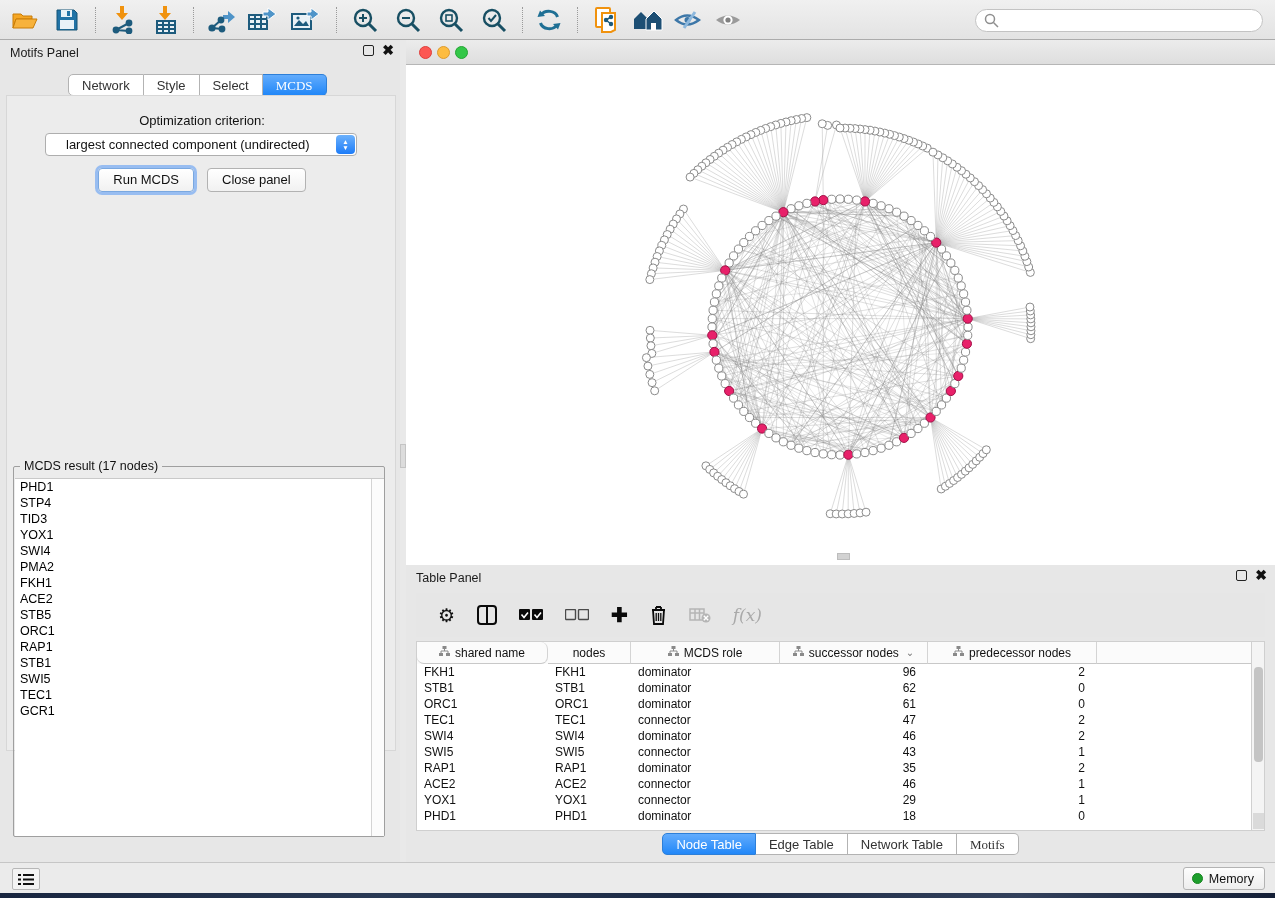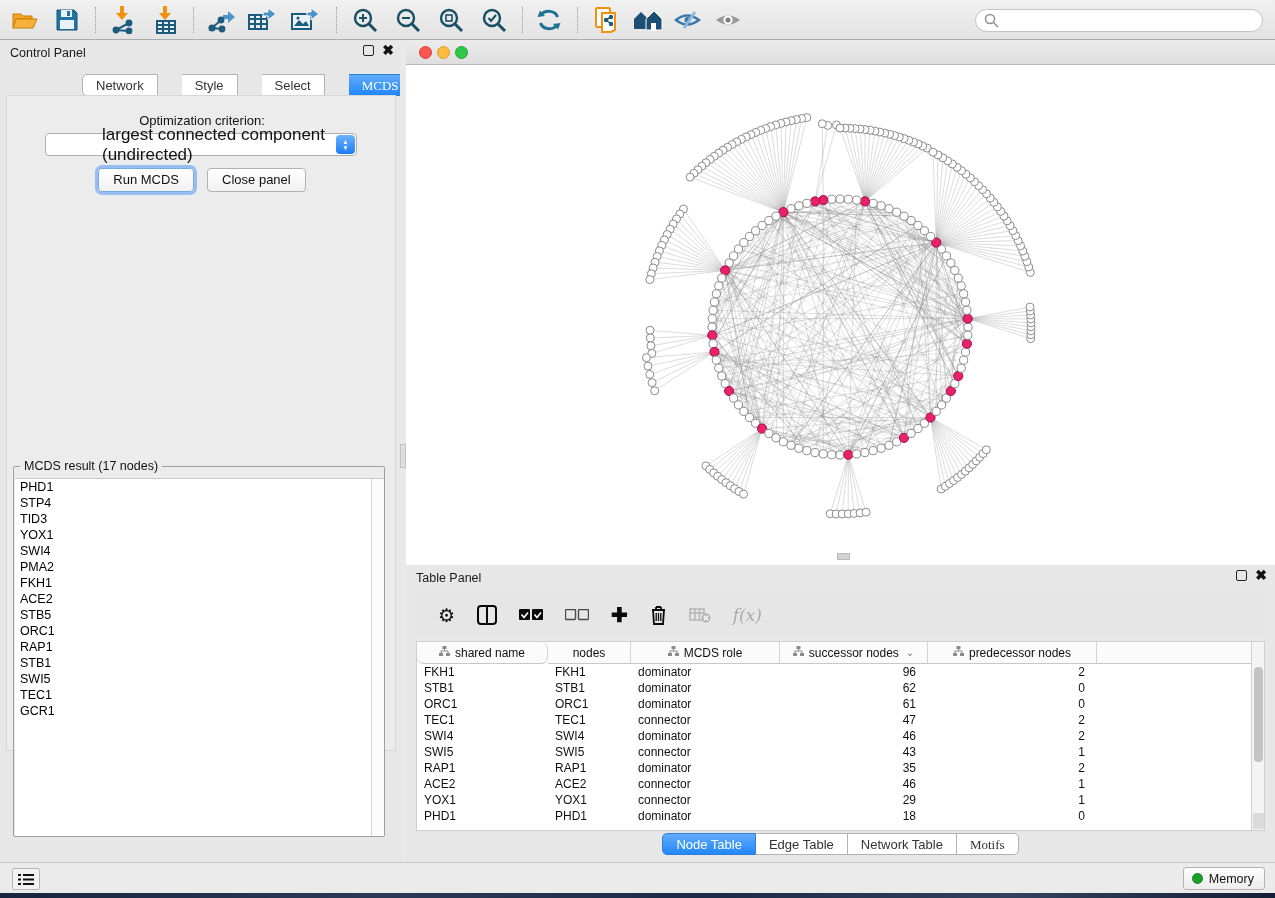--- a/index.html
+++ b/index.html
@@ -20,21 +20,21 @@
   .float-btn { width:11px; height:11px; border:1.6px solid #222; border-radius:2px; }
   .close-btn { font-size:14px; font-weight:bold; color:#111; line-height:11px; }
   .cp-inner { position:absolute; left:6px; top:55px; width:390px; height:656px; background:#ececec; border:1px solid #d7d7d7; }
   .segbar { position:absolute; display:flex; }
   .seg { height:22px; line-height:21px; padding:0 13px; background:#fff; border:1px solid #b3b3b3; border-left:none; font-size:13px; color:#333; text-align:center; }
   .seg:first-child { border-left:1px solid #b3b3b3; border-radius:5px 0 0 5px; }
   .seg:last-child { border-radius:0 5px 5px 0;font-family:Liberation Serif, serif; }
   .seg.active { background:linear-gradient(#62acfd,#2187f8); border-color:#2d7fd8; color:#fff; }
   .opt-label { position:absolute; left:0; top:72px; width:402px; text-align:center; font-size:13px; color:#111; }
   .dropdown { position:absolute; left:44px; top:92px; width:312px; height:23px; background:#fff; border:1px solid #aeaeae; border-radius:4px; display:flex; align-items:center; }
-  .dropdown .dd-text { flex:1; padding-left:8px; font-size:17px;margin-left:48px; }
+  .dropdown .dd-text { flex:1; padding-left:20px; font-size:13px; }
   .dd-stepper { width:19px; height:19px; margin-right:1px; border-radius:4px; background:linear-gradient(#6cb1fc,#1d7cf8); display:flex; flex-direction:column; align-items:center; justify-content:center; gap:1px; }
   .dd-stepper span { color:#fff; font-size:6.5px; line-height:5px; }
   .btnrow { position:absolute; left:0; top:127px; width:402px; display:flex; justify-content:center; gap:13px; }
   .pbtn { height:24px; padding:0 14px; background:linear-gradient(#ffffff,#f1f1f1); border:1px solid #b2b2b2; border-radius:4px; font-size:13px; color:#111; line-height:22px; }
   .pbtn.focused { box-shadow:0 0 0 3px rgba(107,164,245,.65); border-color:#7aa8e0; }
 
   .fieldset { position:absolute; left:12px; top:426px; width:372px; height:371px; border:1px solid #9f9f9f; border-radius:2px; }
   .fieldset .legend { position:absolute; left:6px; top:-8px; background:#ececec; padding:0 4px; font-size:12.5px; color:#111; }
   .mcds-list { position:absolute; left:1px; top:11px; width:369px; height:358px; background:#fff; border-top:1px solid #c9c9c9; overflow:hidden; }
   .mcds-scroll { position:absolute; right:0; top:0; width:13px; height:100%; background:#fcfcfc; border-left:1px solid #d4d4d4; }
@@ -215,27 +215,27 @@
   <div class="searchbox">
     <svg width="15" height="15" viewBox="0 0 15 15">
         <circle cx="6" cy="6" r="4.5" fill="none" stroke="#8f8f8f" stroke-width="1.5"></circle>
         <path d="M9.5 9.5 L14 14" stroke="#8f8f8f" stroke-width="1.5"></path>
       </svg>
   </div>
 </div>
 
 <div class="cpanel">
   <div class="panel-head">
-    <span class="panel-title">Control Panel</span>
+    <span class="panel-title">Motifs Panel</span>
     <span class="winbtns">
       <span class="float-btn"></span>
       <span class="close-btn">✖</span>
     </span>
   </div>
-  <div class="segbar" style="left:82px; top:34px;gap:24px;" id="cp-tabs">
+  <div class="segbar" style="left:68px; top:34px;" id="cp-tabs">
       <div class="seg">Network</div>
       <div class="seg">Style</div>
       <div class="seg">Select</div>
       <div class="seg active">MCDS</div>
     </div>
   <div class="cp-inner">
     <div class="opt-label" style="left:-6px; top:17px;">Optimization criterion:</div>
     <div class="dropdown" style="left:38px; top:37px;">
       <span class="dd-text">largest connected component (undirected)</span>
       <span class="dd-stepper">

